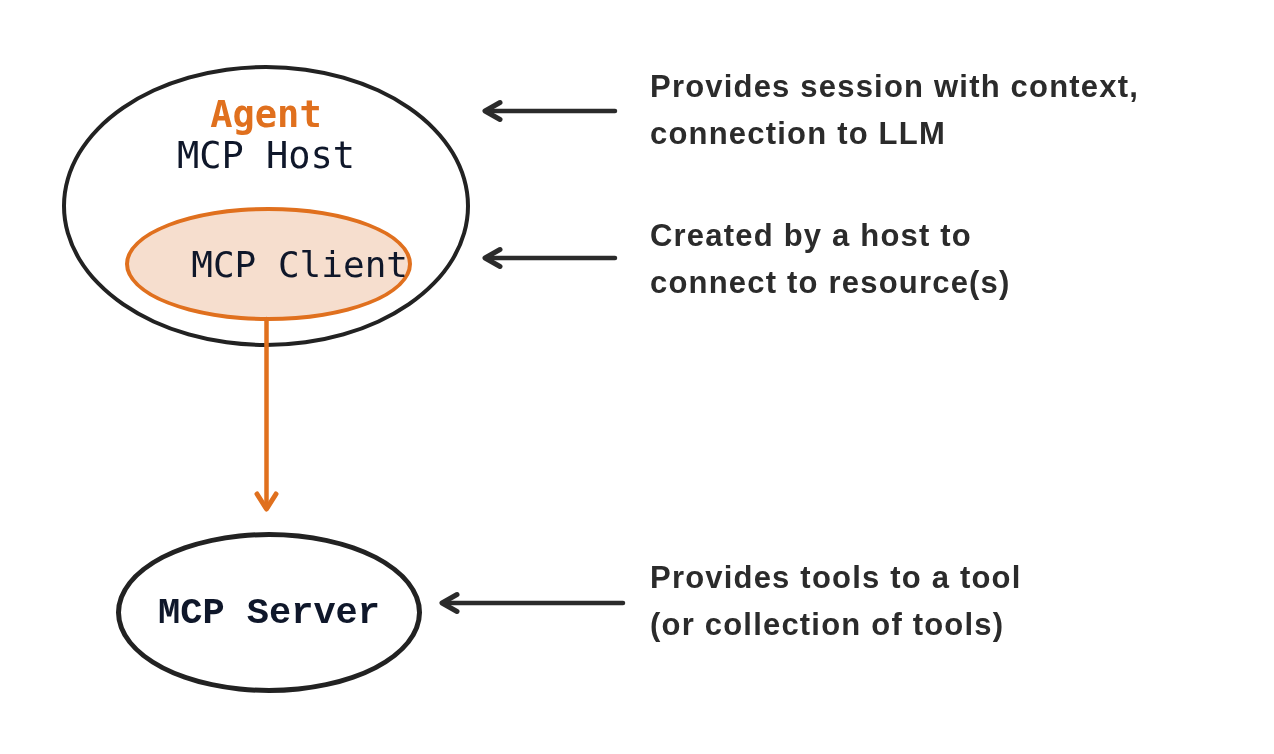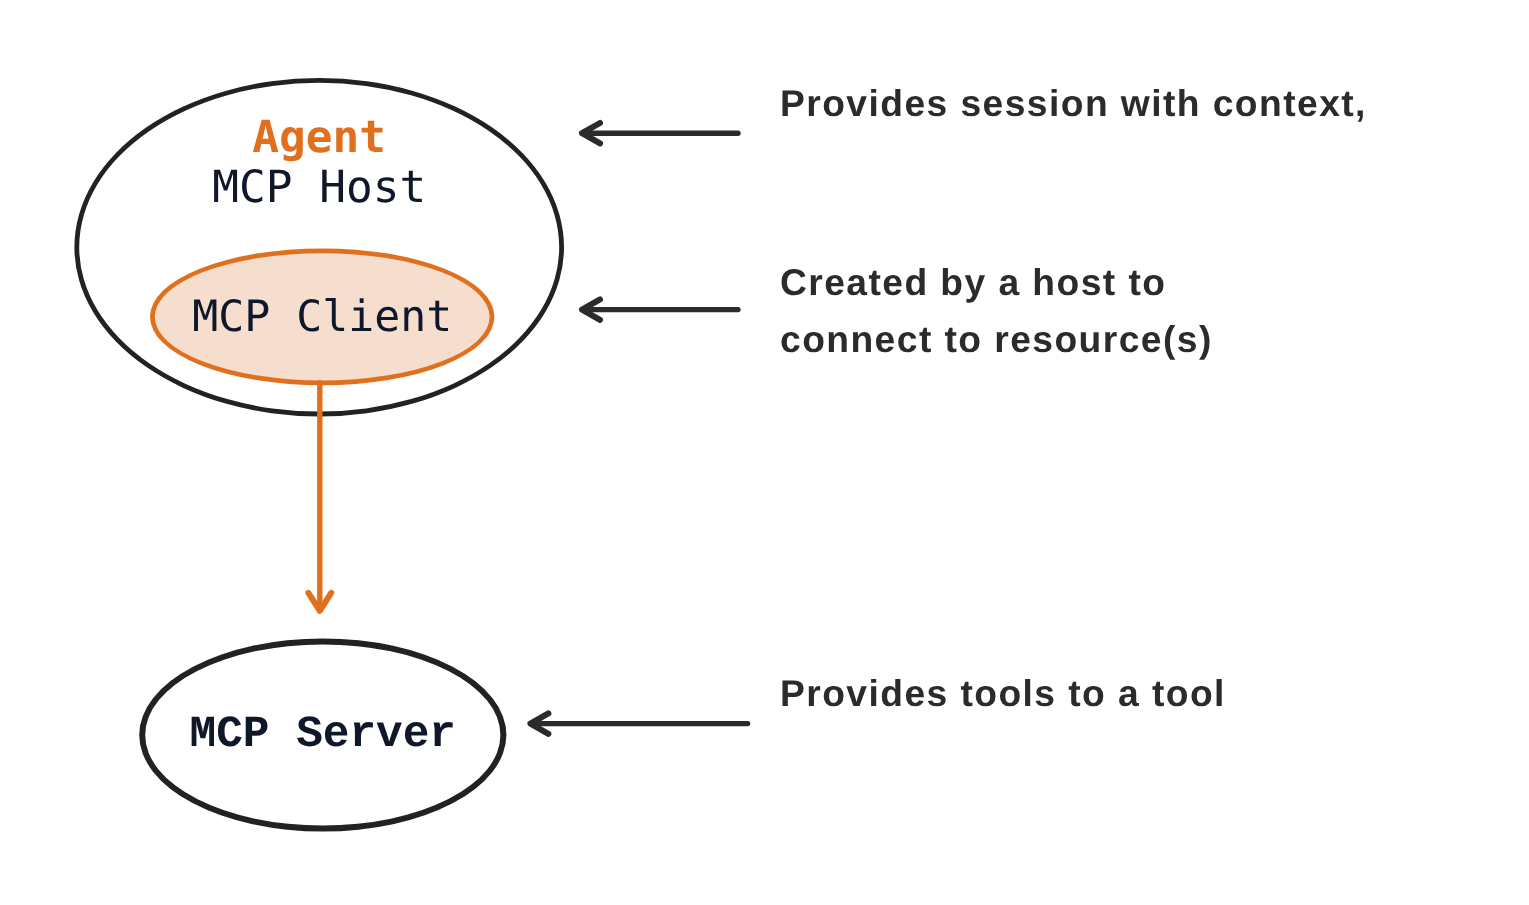--- a/index.html
+++ b/index.html
@@ -26,20 +26,21 @@
   }
   .host-ellipse{
     left:62px;top:65px;width:408px;height:282px;
     border:4px solid var(--ink);background:#fff;
   }
   .client-ellipse{
     left:125px;top:207px;width:287px;height:114px;
     border:4px solid var(--accent-orange);
     background:var(--client-fill);
     z-index:2;
+    justify-content:flex-end;
   }
   .server-ellipse{
     left:116px;top:532px;width:306px;height:161px;
     border:5px solid var(--ink);background:#fff;
   }
   .node-label{
     color:#0f172a;
     white-space:nowrap;
   }
   .agent-label{
@@ -116,22 +117,24 @@
     </g>
 
     <g fill="none" stroke="var(--note-ink)" stroke-width="4.5" stroke-linecap="round" stroke-linejoin="round">
       <path d="M 623 603 L 446 603"></path>
       <path d="M 457 594.5 L 442 603 L 457 611.5" stroke-width="5"></path>
     </g>
   </svg>
 
   <div class="note note-1">
     <span>Provides session with context,</span>
+    <span>connection to LLM</span>
   </div>
   <div class="note note-2">
     <span>Created by a host to</span>
     <span>connect to resource(s)</span>
   </div>
   <div class="note note-3">
     <span>Provides tools to a tool</span>
+    <span>(or collection of tools)</span>
   </div>
 
 </div>
 
 </body></html>

